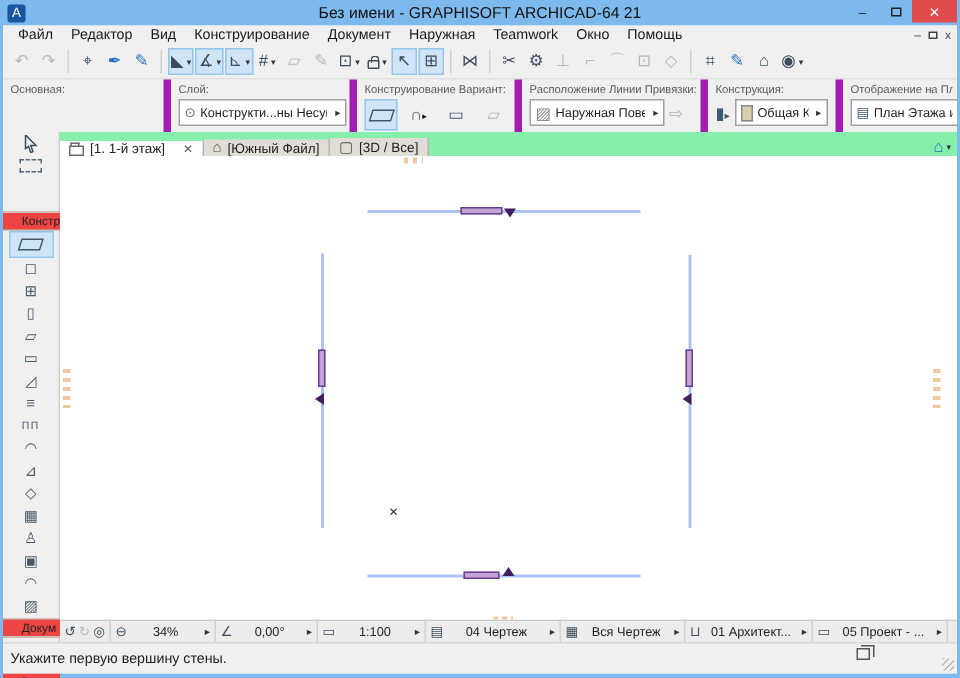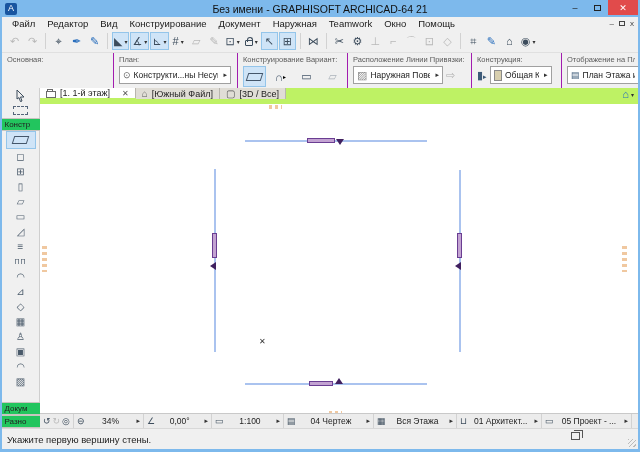--- a/index.html
+++ b/index.html
@@ -36,21 +36,21 @@
   .tbtn.sel { background:#cfe4f7; border-color:#94c5ea; }
   .tbtn.dis .glyph { color:#b8b8b8; }
   .tbtn.blue .glyph { color:#2a6fbd; }
   .tbtn .dd { font-size:6px; color:#333; margin-left:2px; }
   .tsep { width:1px; height:16px; background:#d2d2d2; margin:0 3px; }
   .lockicon { width:8px; height:6px; border:1px solid #3c4c5c; border-radius:1px; position:relative; margin-top:4px; }
   .lockicon:before { content:""; position:absolute; left:1px; top:-4px; width:4px; height:4px; border:1px solid #3c4c5c; border-bottom:none; border-radius:3px 3px 0 0; }
 
   
   .infobox { height:36px; background:#f0f0f0; border-top:1px solid #e0e0e0; display:flex; flex:0 0 auto; }
-  .ib-sec { border-right:1px solid #a21caf; padding:2px 3px 2px 5px; overflow:hidden; white-space:nowrap; flex:0 0 auto; }
+  .ib-sec { border-right:5px solid #a21caf; padding:2px 3px 2px 5px; overflow:hidden; white-space:nowrap; flex:0 0 auto; }
   .ib-h { font-size:7.5px; color:#5a5a5a; margin-bottom:2px; overflow:hidden; }
   .ib-row { display:flex; align-items:center; gap:3px; }
   .ib-label { font-size:7.5px; color:#333; }
   .ib-btn { height:18px; border:1px solid #a0a0a0; background:#fff; font-size:8.5px; color:#222; display:flex; align-items:center; padding:0 3px; gap:3px; }
   .ib-btn .flyout { font-size:7px; color:#333; margin-left:auto; padding-left:2px; }
   .eye { font-size:9px; color:#666; }
   .para { width:15px; height:8px; border:1.5px solid #44566a; transform:skewX(-18deg); }
   .geo { width:25px; height:21px; display:flex; align-items:center; justify-content:center; border:1px solid transparent; }
   .geo.sel { background:#cfe4f7; border-color:#94c5ea; }
   .geo.dis { opacity:0.4; }
@@ -59,25 +59,25 @@
   .ibicon { font-size:11px; color:#3c5a78; }
   .ibicon.gray { color:#b0b0b0; }
 
   
   .mainrow { flex:1 1 auto; display:flex; min-height:0; }
   .toolbox { width:38px; background:#f0f0f0; border-right:1px solid #cfcfcf; display:flex; flex-direction:column; align-items:center; flex:0 0 auto; }
   .tool { width:30px; height:15px; display:flex; align-items:center; justify-content:center; color:#4a5a6a; font-size:10px; line-height:1; flex:0 0 auto; }
   .tool.sel { background:#cfe4f7; border:1px solid #94c5ea; height:18px; }
   .tool .railing { font-size:7px; letter-spacing:1px; }
   .marq { width:15px; height:9px; border:1px dashed #55657a; }
-  .tb-label { width:38px; background:#22c55e; border-top:1px solid #c8c5bf; border-bottom:1px solid #c8c5bf; font-size:8px; color:#222; padding:1px 0 1px 3px; flex:0 0 auto; }
+  .tb-label { width:38px; background:#ef4444; border-top:1px solid #c8c5bf; border-bottom:1px solid #c8c5bf; font-size:8px; color:#222; padding:1px 0 1px 13px; flex:0 0 auto;margin-top:23px; }
   .tb-label.push { margin-top:auto; }
 
   .rightcol { flex:1 1 auto; display:flex; flex-direction:column; min-width:0; }
-  .tabbar { height:16px; background:#bef264; display:flex; align-items:flex-start; flex:0 0 auto; }
+  .tabbar { height:16px; background:#86efac; display:flex; align-items:flex-end; flex:0 0 auto; }
   .tab { display:flex; align-items:center; padding:0 6px; font-size:9px; color:#222; background:#e0ddd6; border-right:1px solid #b8b5ae; gap:4px; }
   .tab.active { background:#ffffff; }
   .tabclose { font-size:8px; color:#555; margin-left:8px; }
   .folder { width:10px; height:7px; border:1px solid #6a6a6a; position:relative; margin-top:2px; }
   .folder:before { content:""; position:absolute; top:-3px; left:0; width:4px; height:2px; border:1px solid #6a6a6a; border-bottom:none; }
   .tabglyph { font-size:10px; color:#555; }
   .tabnav { margin-left:auto; display:flex; align-items:center; padding-right:4px; gap:2px; }
   .navhouse { font-size:11px; color:#2a6fbd; }
   .navdd { font-size:6px; color:#333; }
 
@@ -235,21 +235,21 @@
           <span class="glyph">◉</span>
           <span class="dd">▾</span>
         </span>
       </div>
 
     <div class="infobox">
       <div class="ib-sec" style="width:112px">
         <div class="ib-h">Основная:</div>
       </div>
       <div class="ib-sec" style="width:124px">
-        <div class="ib-h">План:</div>
+        <div class="ib-h">Слой:</div>
         <div class="ib-row">
           <span class="ib-btn" style="width:112px;">
             <span class="eye">⊙</span>
             <span style="overflow:hidden;white-space:nowrap;">Конструкти...ны Несущие</span>
             <span class="flyout">▸</span>
           </span>
         </div>
       </div>
       <div class="ib-sec" style="width:110px">
         <div class="ib-h">Конструирование Вариант:</div>
@@ -427,21 +427,21 @@
               <span class="qb-label">1:100</span>
               <span class="qb-dd">▸</span>
             </div>
             <div class="qb-group" style="width: 90px;">
               <span class="qb-glyph">▤</span>
               <span class="qb-label">04 Чертеж</span>
               <span class="qb-dd">▸</span>
             </div>
             <div class="qb-group" style="width: 83px;">
               <span class="qb-glyph">▦</span>
-              <span class="qb-label">Вся Этажа</span>
+              <span class="qb-label">Вся Чертеж</span>
               <span class="qb-dd">▸</span>
             </div>
             <div class="qb-group" style="width: 85px;">
               <span class="qb-glyph">⊔</span>
               <span class="qb-label">01 Архитект...</span>
               <span class="qb-dd">▸</span>
             </div>
             <div class="qb-group" style="width: 90px;">
               <span class="qb-glyph">▭</span>
               <span class="qb-label">05 Проект - ...</span>

